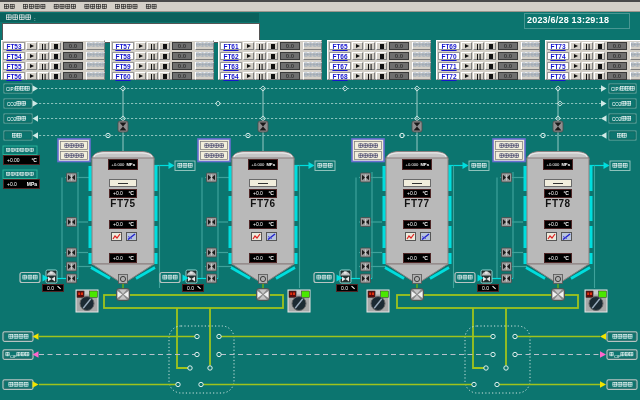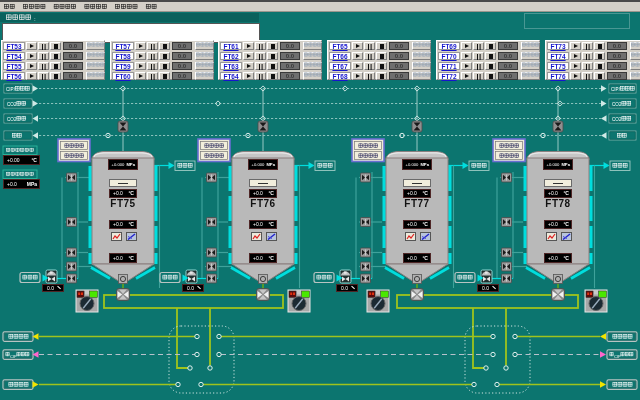--- a/index.html
+++ b/index.html
@@ -17,20 +17,21 @@
 .lcd{position:absolute;left:61px;top:0.5px;width:20px;height:8.5px;background:#6f6f6f;border:1px solid #3a3a3a;box-sizing:border-box;color:#383838;font-size:6px;font-weight:bold;text-align:center;line-height:6.5px}
 .wb{position:absolute;left:84px;top:0.5px;width:19px;height:8.5px;background:#d4d0c8;border:1px solid #808080;border-top-color:#fff;border-left-color:#fff;box-sizing:border-box}
 </style></head>
 <body>
 <div id="scr">
 <div class="abs" style="left:0;top:0;width:640px;height:2px;background:#4a4a4a"></div>
     <div class="abs" style="left:0;top:2px;width:640px;height:9px;background:#d4d0c8;border-bottom:1px solid #9a968e"></div>
     <div class="abs" style="left:0;top:13px;width:259px;height:9px;background:#0a615c"></div>
     <div class="abs" style="left:2px;top:23px;width:256px;height:18px;background:#fff;border:1px solid #555"></div>
     <div class="abs" style="left:524px;top:13px;width:104px;height:14px;border:1px solid rgba(255,255,255,0.25)"></div>
+    <div class="abs" style="left:527px;top:15px;width:100px;height:11px;color:#fff;font-size:9px;font-weight:bold;letter-spacing:0.2px">2023/6/28 13:29:18</div>
     <div class="bgrp" style="left:1px;top:40px">
       <div class="brow" style="top:0px">
 <span class="ftl">FT53</span>
 <span class="bb" style="left:24px">
           <i class="tri"></i>
         </span>
 <span class="bb" style="left:36px">
           <i class="pau"></i>
         </span>
 <span class="bb" style="left:48px">

